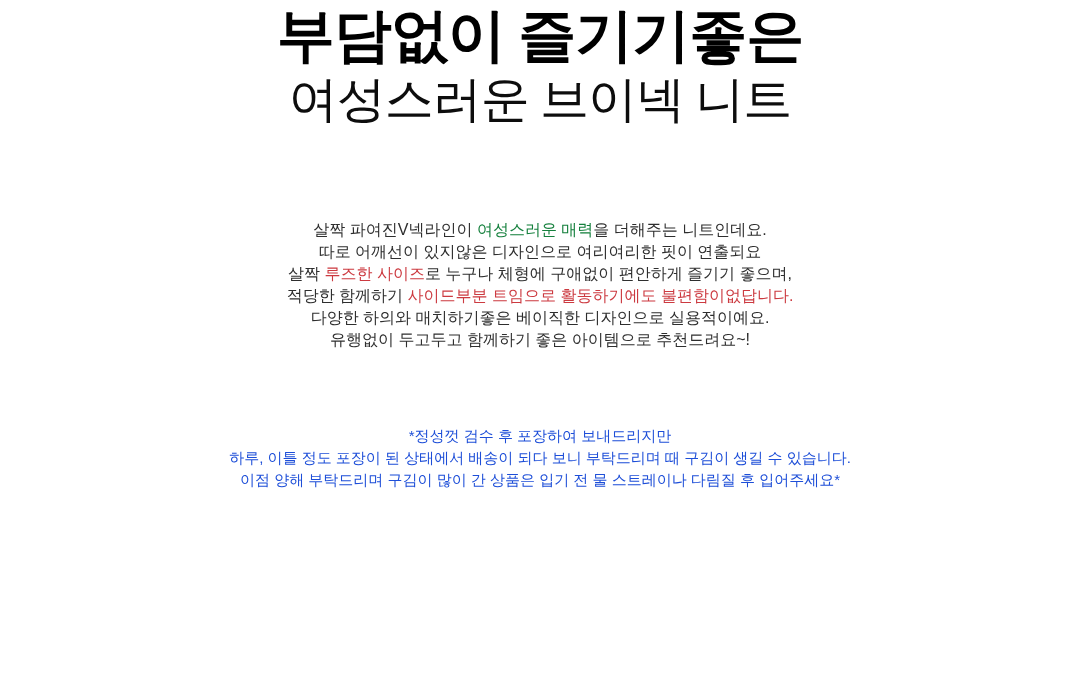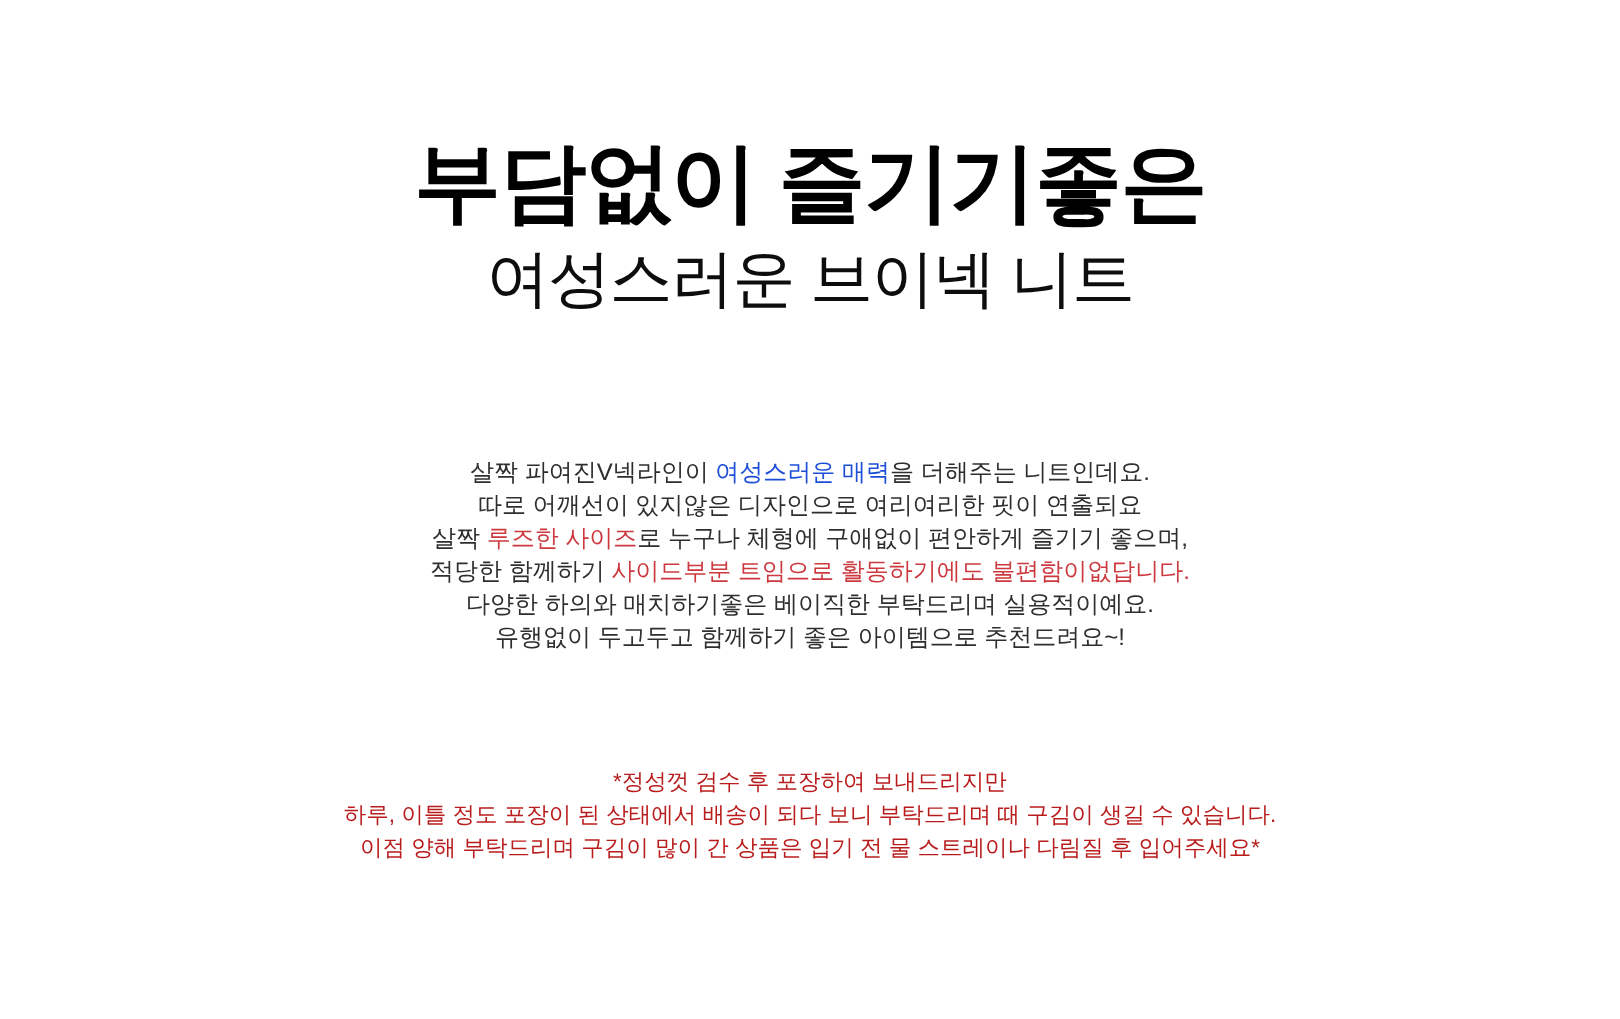--- a/index.html
+++ b/index.html
@@ -11,33 +11,33 @@
     position: relative;
     width: 1080px;
     height: 679px;
     margin: 0 auto;
     background: #ffffff;
     overflow: hidden;
     text-align: center;
     font-family: "Liberation Sans", "DejaVu Sans", sans-serif;
   }
   .title-block {
-    padding-top: 86px;
+    font-family: Liberation Serif, serif;
   }
   .title-line1 {
     margin: 0;
     font-size: 58px;
     font-weight: 600;
     letter-spacing: -1px;
     line-height: 72px;
     color: #000000;
   }
   .title-line2 {
     margin: 0;
-    font-size: 42px;
+    font-size: 49px;
     font-weight: 300;
     letter-spacing: -1px;
     line-height: 56px;
     color: #0d0d0d;
   }
   .description {
     margin-top: 91px;
     font-size: 16px;
     line-height: 22px;
     color: #2e2e2e;
@@ -59,27 +59,27 @@
 <body>
 
 <div class="page">
 
   <header class="title-block">
     <h1 class="title-line1">부담없이 즐기기좋은</h1>
     <h2 class="title-line2">여성스러운 브이넥 니트</h2>
   </header>
 
   <section class="description" id="description" style="color: rgb(46, 46, 46);">
-      <div class="desc-line"><span>살짝 파여진V넥라인이 </span><span style="color: #1d4ed8;">여성스러운 매력</span><span>을 더해주는 니트인데요.</span></div>
+      <div class="desc-line"><span>살짝 파여진V넥라인이 </span><span style="color: #15803d;">여성스러운 매력</span><span>을 더해주는 니트인데요.</span></div>
       <div class="desc-line"><span>따로 어깨선이 있지않은 디자인으로 여리여리한 핏이 연출되요</span></div>
       <div class="desc-line"><span>살짝 </span><span style="color: rgb(204, 58, 64); margin-top: 29px;">루즈한 사이즈</span><span>로 누구나 체형에 구애없이 편안하게 즐기기 좋으며,</span></div>
       <div class="desc-line"><span>적당한 함께하기 </span><span style="color: rgb(204, 58, 64);">사이드부분 트임으로 활동하기에도 불편함이없답니다.</span></div>
-      <div class="desc-line"><span>다양한 하의와 매치하기좋은 베이직한 부탁드리며 실용적이예요.</span></div>
+      <div class="desc-line"><span>다양한 하의와 매치하기좋은 베이직한 디자인으로 실용적이예요.</span></div>
       <div class="desc-line"><span>유행없이 두고두고 함께하기 좋은 아이템으로 추천드려요~!</span></div>
     </section>
 
-  <section class="notice" id="notice" style="color: #b91c1c;">
+  <section class="notice" id="notice" style="color: #1d4ed8;">
       <div class="notice-line">*정성껏 검수 후 포장하여 보내드리지만</div>
       <div class="notice-line">하루, 이틀 정도 포장이 된 상태에서 배송이 되다 보니 부탁드리며 때 구김이 생길 수 있습니다.</div>
       <div class="notice-line">이점 양해 부탁드리며 구김이 많이 간 상품은 입기 전 물 스트레이나 다림질 후 입어주세요*</div>
     </section>
 
 </div>
 
 </body></html>

